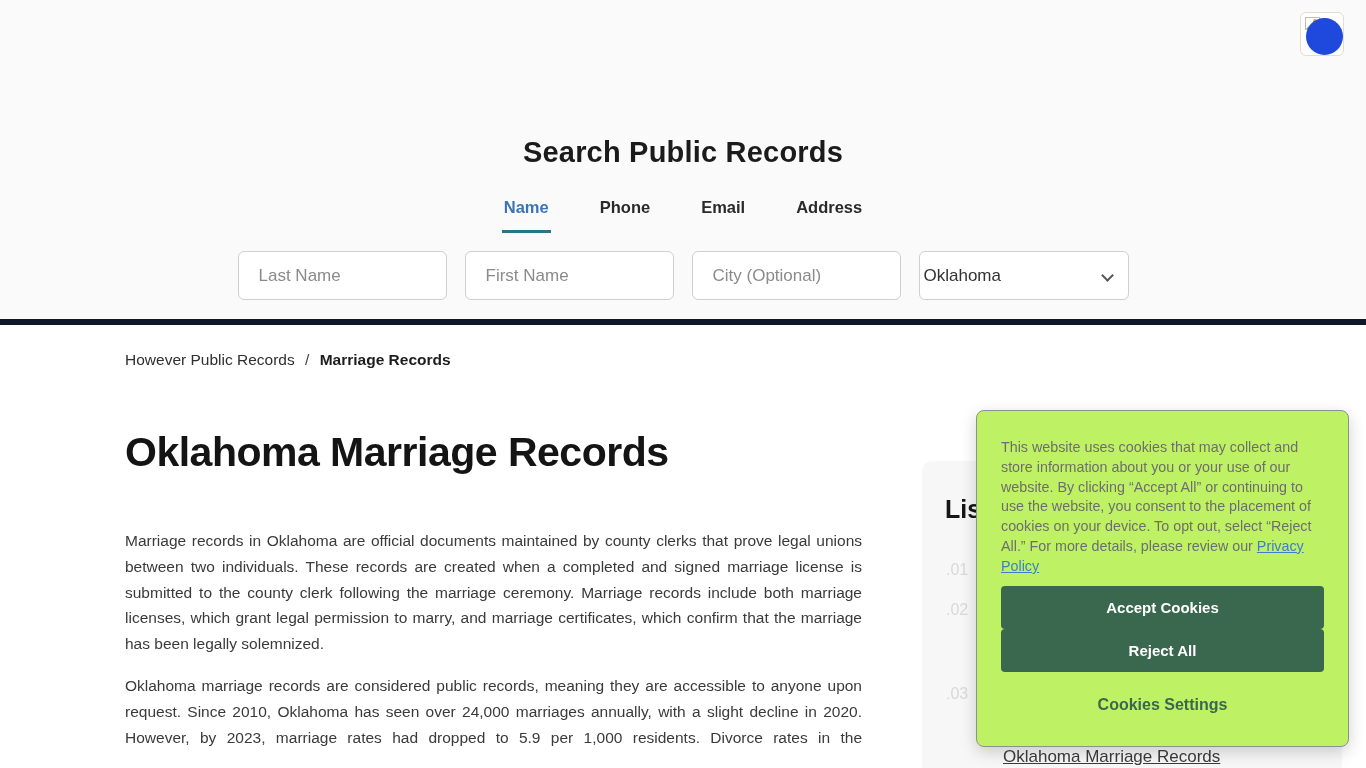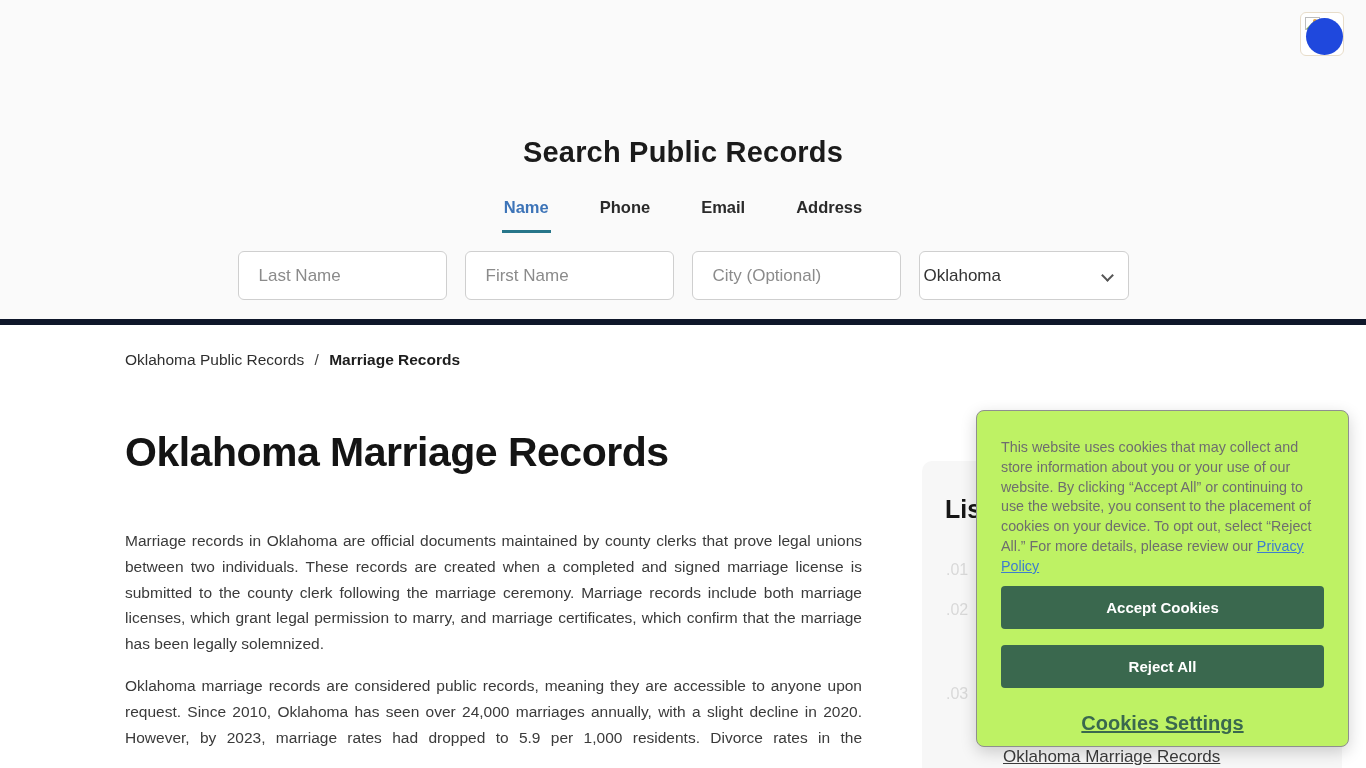--- a/index.html
+++ b/index.html
@@ -69,23 +69,23 @@
 
   
   .cookie { position:absolute; left:976px; top:410px; width:373px; height:337px;
             background:#bef264; border:1px solid #8f8f8f; border-radius:8px; z-index:2;
             box-shadow:0 5px 16px rgba(0,0,0,.18); padding:27px 24px 0 24px; }
   .cookie-msg { font-size:14.3px; line-height:19.8px; color:#6e6e6e; }
   .cookie-msg a { color:#3e7dce; text-decoration:underline; cursor:pointer; }
   .c-btn { display:block; width:100%; height:43px; margin-top:9px; background:#3a684e;
            color:#fff; border:none; border-radius:4px; font-size:15px; font-weight:700;
            cursor:pointer; font-family:"Liberation Sans", sans-serif; }
-  .c-btn.reject { margin-top:16px; }
-  .c-settings { display:block; margin-top:24px; text-align:center; font-size:20px;
-                font-weight:700; color:#3a684e; text-decoration:underline; cursor:pointer; }
+  .c-btn.reject { margin-top:0; }
+  .c-settings { display:block; margin-top:24px; text-align:center; font-size:16px;
+                font-weight:700; color:#3a684e; cursor:pointer; }
 </style>
 </head>
 <body>
 
 <div class="hero">
 
   <div class="site-icon">
     <span class="broken-img">
       <span class="mt"></span>
         <span class="sun"></span>
@@ -107,21 +107,21 @@
     <input type="text" placeholder="First Name" style="">
     <input type="text" placeholder="City (Optional)" style="">
     <div class="select-box">
       <span>Oklahoma</span>
       <span class="chev"></span>
     </div>
   </div>
 </div>
 
 <div class="crumbs">
-  <a>Oklahoma Public Records</a>
+  <a>However Public Records</a>
   <span class="sep">/</span>
   <span class="curr">Marriage Records</span>
 </div>
 
 <h1 class="article-title">Oklahoma Marriage Records</h1>
 
 <p class="para p1">Marriage records in Oklahoma are official documents maintained by county clerks that prove legal unions between two individuals. These records are created when a completed and signed marriage license is submitted to the county clerk following the marriage ceremony. Marriage records include both marriage licenses, which grant legal permission to marry, and marriage certificates, which confirm that the marriage has been legally solemnized.</p>
 <p class="para p2">Oklahoma marriage records are considered public records, meaning they are accessible to anyone upon request. Since 2010, Oklahoma has seen over 24,000 marriages annually, with a slight decline in 2020. However, by 2023, marriage rates had dropped to 5.9 per 1,000 residents. Divorce rates in the</p>
 
 <div class="toc-card">

